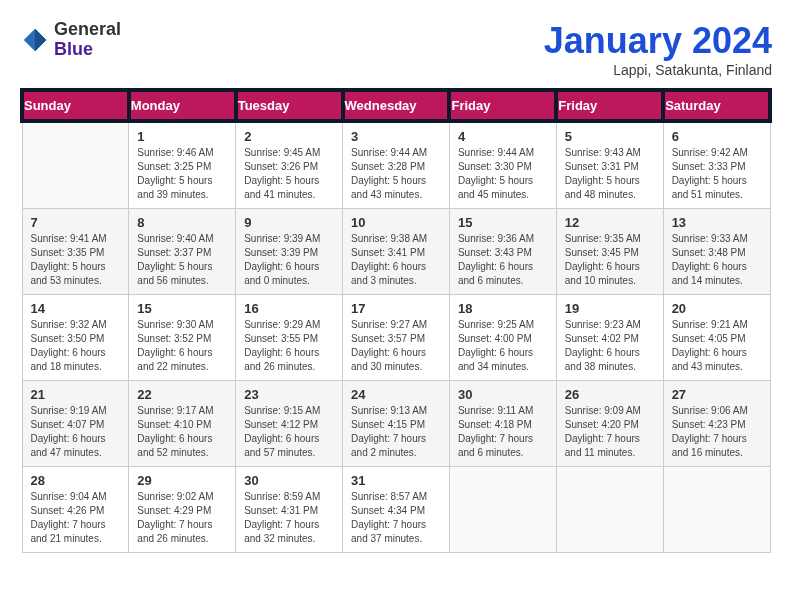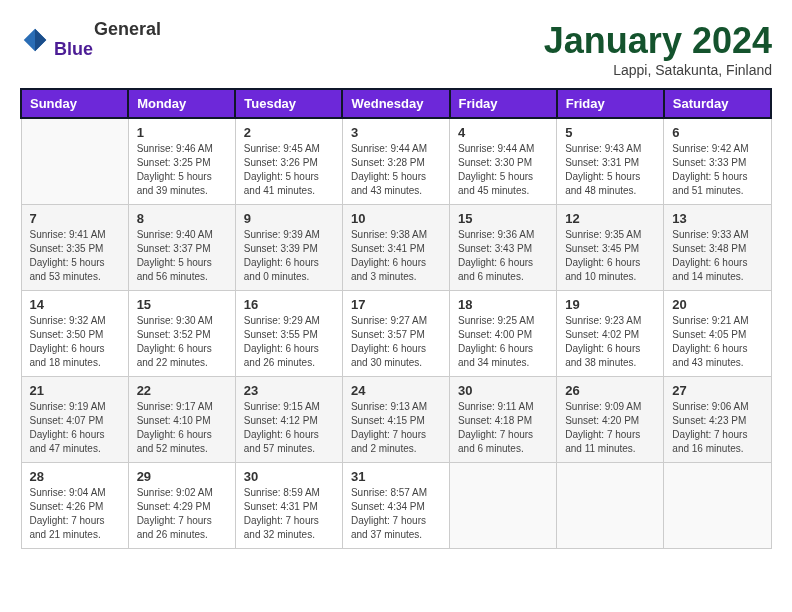--- a/index.html
+++ b/index.html
@@ -19,51 +19,51 @@
     .logo {
       display: flex;
       align-items: center;
       gap: 4px;
     }
     .logo-text {
       font-size: 18px;
       font-weight: bold;
       line-height: 1.1;
     }
-    .logo-text .general { color: #333; margin-left: 40px; }
+    .logo-text .general { color: #333; }
     .logo-text .blue { color: #4c1d95; }
     .logo-icon {
       width: 30px;
       height: 30px;
     }
     .title-section {
       text-align: right;
     }
     .month-title {
       font-size: 36px;
       font-weight: bold;
-      color: #14532d;
+      color: #1d4ed8;
     }
     .subtitle {
       font-size: 14px;
       color: #404040;
     }
     .calendar {
       width: 100%;
       border-collapse: collapse;
       border: 1px solid #ccc;
     }
     .calendar th {
-      background-color: #6d28d9;
+      background-color: #be185d;
       color: white;
       text-align: left;
-      padding: 6px 8px;
+      padding: 6px 0;
       font-size: 13px;
       font-weight: bold;
-      border: 2px solid #0f172a;
+      border: 4px solid #0f172a;
     }
     .calendar td {
       vertical-align: top;
       border: 1px solid #ccc;
       padding: 6px 8px;
       width: 107px;
       min-height: 80px;
       background: #fff;
     }
     .calendar tr:nth-child(even) td {

